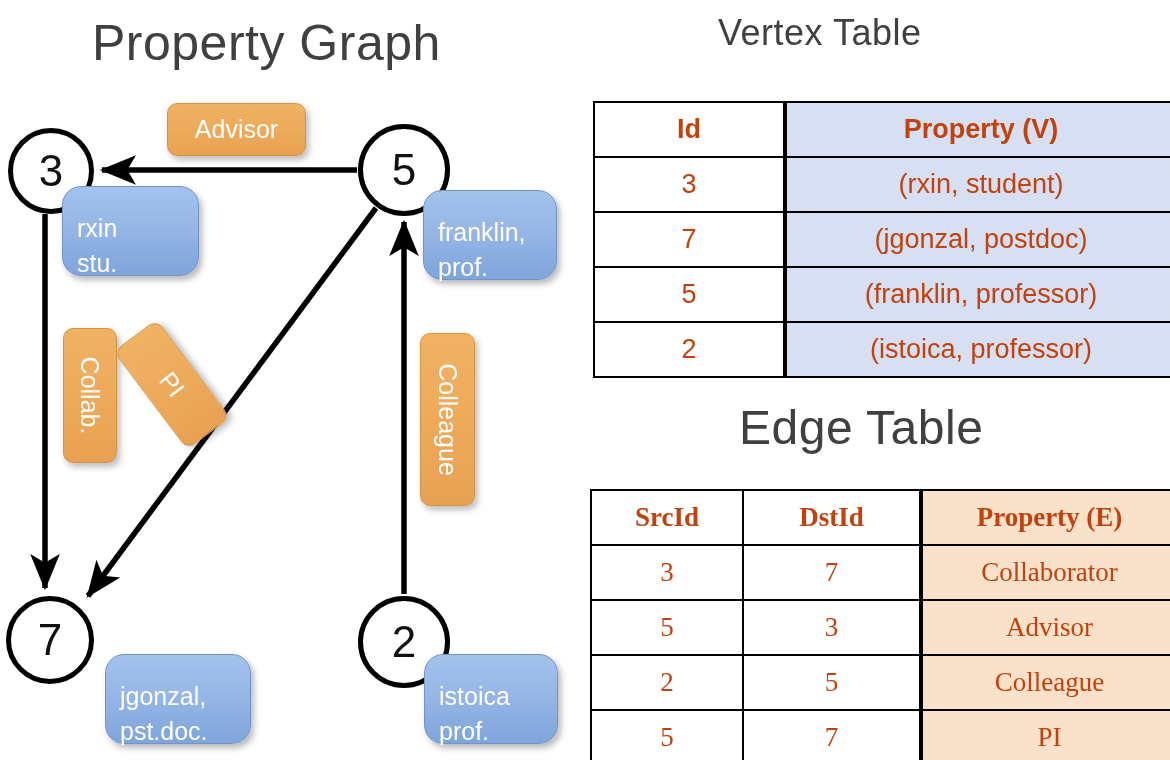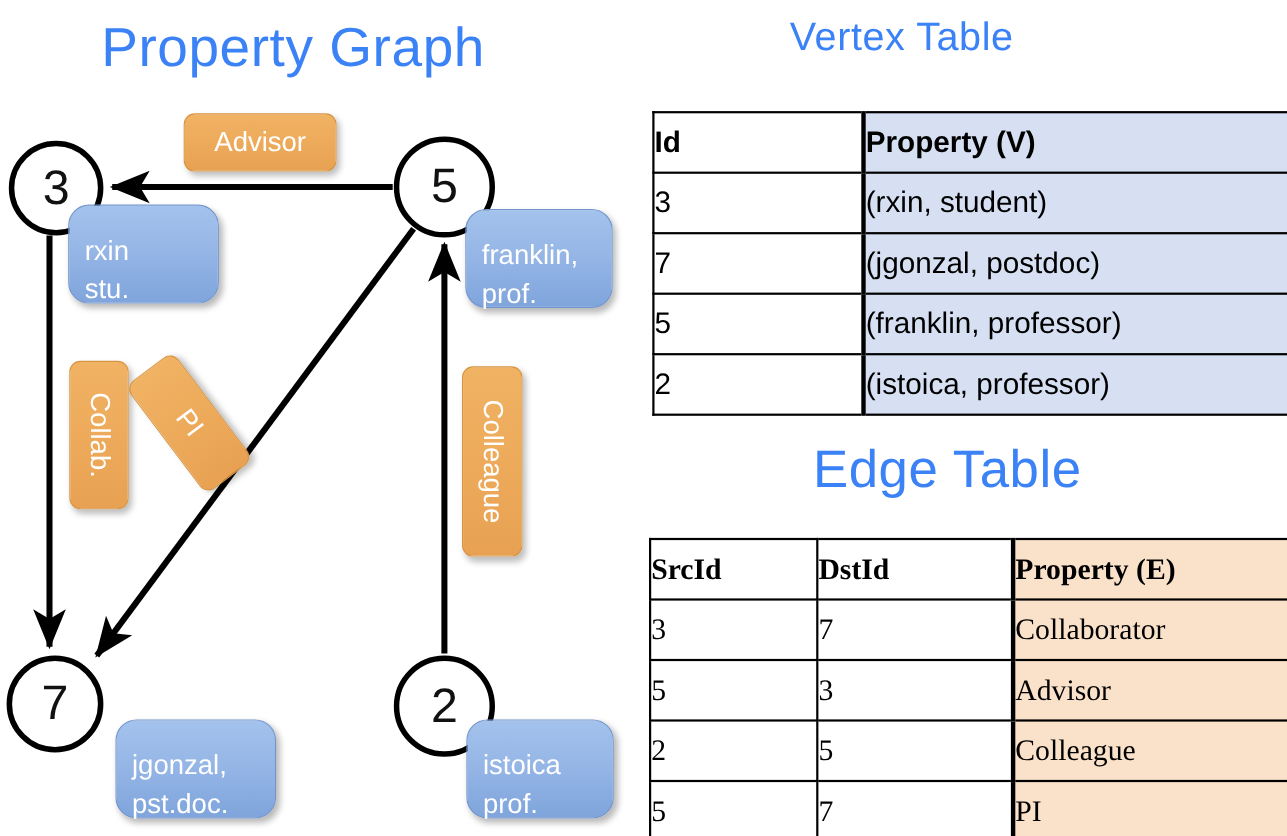--- a/index.html
+++ b/index.html
@@ -14,21 +14,21 @@
     overflow: hidden;
     font-family: "Liberation Sans", sans-serif;
     color: #000000;
   }
 
   
   .title {
     position: absolute;
     font-family: "Liberation Sans", sans-serif;
     font-weight: 300;
-    color: #3b82f6;
+    color: #404040;
     letter-spacing: 0.5px;
     white-space: nowrap;
   }
   #title-property-graph { left: 92px;  top: 14px;  font-size: 50px; }
   #title-vertex-table   { left: 718px; top: 12px;  font-size: 36px; }
   #title-edge-table     { left: 739px; top: 400px; font-size: 48px; }
 
   
   #graph-canvas {
     position: absolute;
@@ -128,24 +128,24 @@
 
   
   .data-table {
     position: absolute;
     border-collapse: collapse;
     table-layout: fixed;
     font-family: "Liberation Sans", sans-serif;
   }
   .data-table td, .data-table th {
     border: 2px solid #000;
-    text-align: left;
+    text-align: center;
     font-weight: 300;
     font-size: 27px;
-    color: #000000;
+    color: #c2410c;
     padding: 0;
   }
   .data-table th {
     font-weight: 700;
     font-size: 27px;
   }
 
   
   #vertex-table { left: 593px; top: 101px; width: 576px; }
   #vertex-table th, #vertex-table td { height: 53px; }

